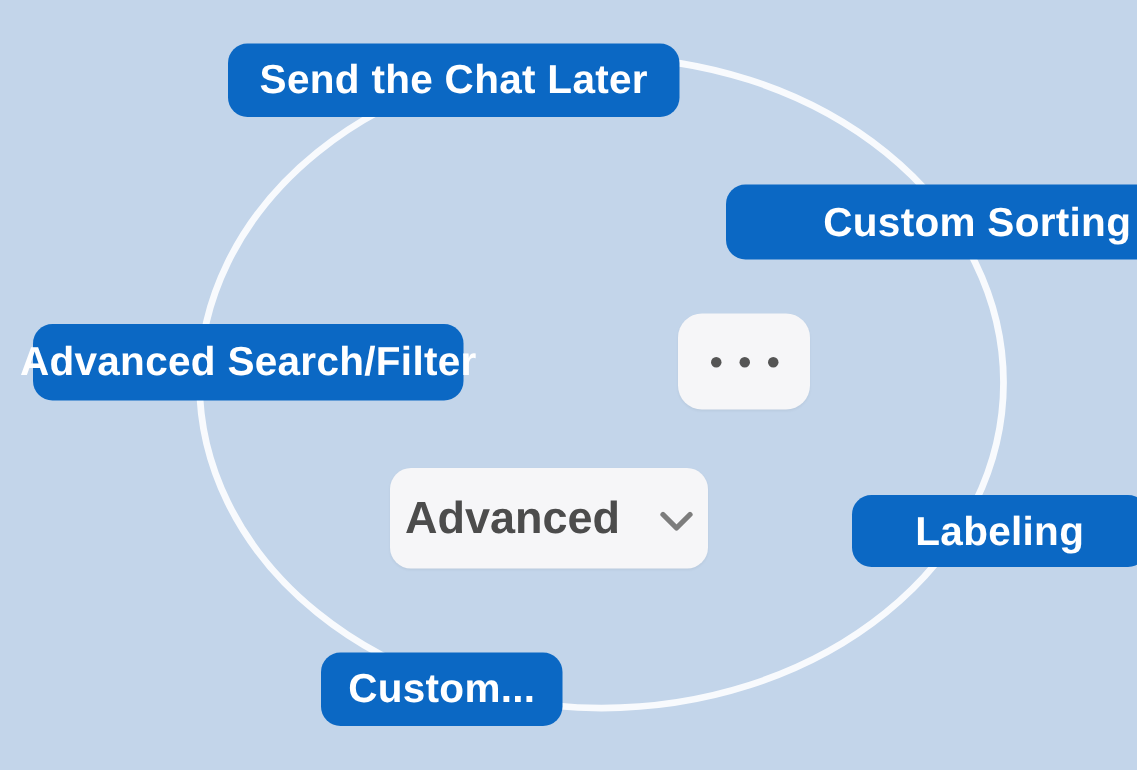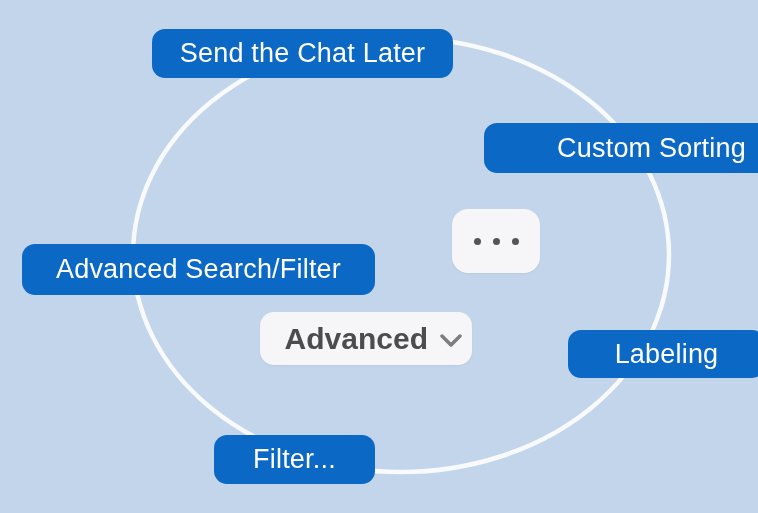--- a/index.html
+++ b/index.html
@@ -22,50 +22,50 @@
   }
   .orbit-svg{position:absolute;left:0;top:0;z-index:0;}
   .pill{
     position:absolute;
     z-index:2;
     background:var(--pill);
     color:var(--pill-text);
     border-radius:13px;
     display:flex;align-items:center;justify-content:center;
     font-size:27px;
-    font-weight:400;
+    font-weight:700;
     letter-spacing:.2px;
     white-space:nowrap;
   }
   .pill-send   {left:152px;top:29px;width:301px;height:49px;}
   .pill-sort   {left:484px;top:123px;width:249px;height:50px;padding-left:43px;}
-  .pill-search {left:22px;top:216px;width:353px;height:51px;margin-top:28px;}
+  .pill-search {left:22px;top:216px;width:287px;height:51px;}
   .pill-label  {left:568px;top:330px;width:197px;height:48px;}
   .pill-others {left:214px;top:435px;width:161px;height:49px;}
   .more-box{
     position:absolute;z-index:2;
     left:452px;top:209px;width:88px;height:64px;
     background:var(--panel);
     border-radius:16px;
     display:flex;align-items:center;justify-content:center;
     gap:12px;
     box-shadow:0 1px 2px rgba(0,0,0,.05);
     cursor:pointer;
   }
   .more-box .dot{
     width:7px;height:7px;border-radius:50%;
     background:var(--dot);
   }
   .advanced-btn{
     position:absolute;z-index:2;
-    left:260px;top:312px;width:212px;height:53px;
+    left:260px;top:312px;width:212px;height:67px;
     background:var(--panel);
     border:none;
     border-radius:14px;
-    display:flex;align-items:center;justify-content:flex-end;
+    display:flex;align-items:center;justify-content:space-between;
     gap:12px;
     font-family:"Liberation Sans", sans-serif;
     font-size:30px;font-weight:700;
     color:var(--text-dark);
     box-shadow:0 1px 2px rgba(0,0,0,.05);
     cursor:pointer;
     padding:0 10px;
   }
   .chevron{display:flex;align-items:center;margin-top:4px;}
 </style>
@@ -79,21 +79,21 @@
   </svg>
 
   <div class="pill pill-send">Send the Chat Later</div>
 
   <div class="pill pill-sort">Custom Sorting</div>
 
   <div class="pill pill-search">Advanced Search/Filter</div>
 
   <div class="pill pill-label">Labeling</div>
 
-  <div class="pill pill-others">Filter...</div>
+  <div class="pill pill-others">Custom...</div>
 
   <div class="more-box">
     <span style="display:flex;gap:12px;">
       <span class="dot"></span>
         <span class="dot"></span>
         <span class="dot"></span>
     </span>
   </div>
 
   <button class="advanced-btn">

